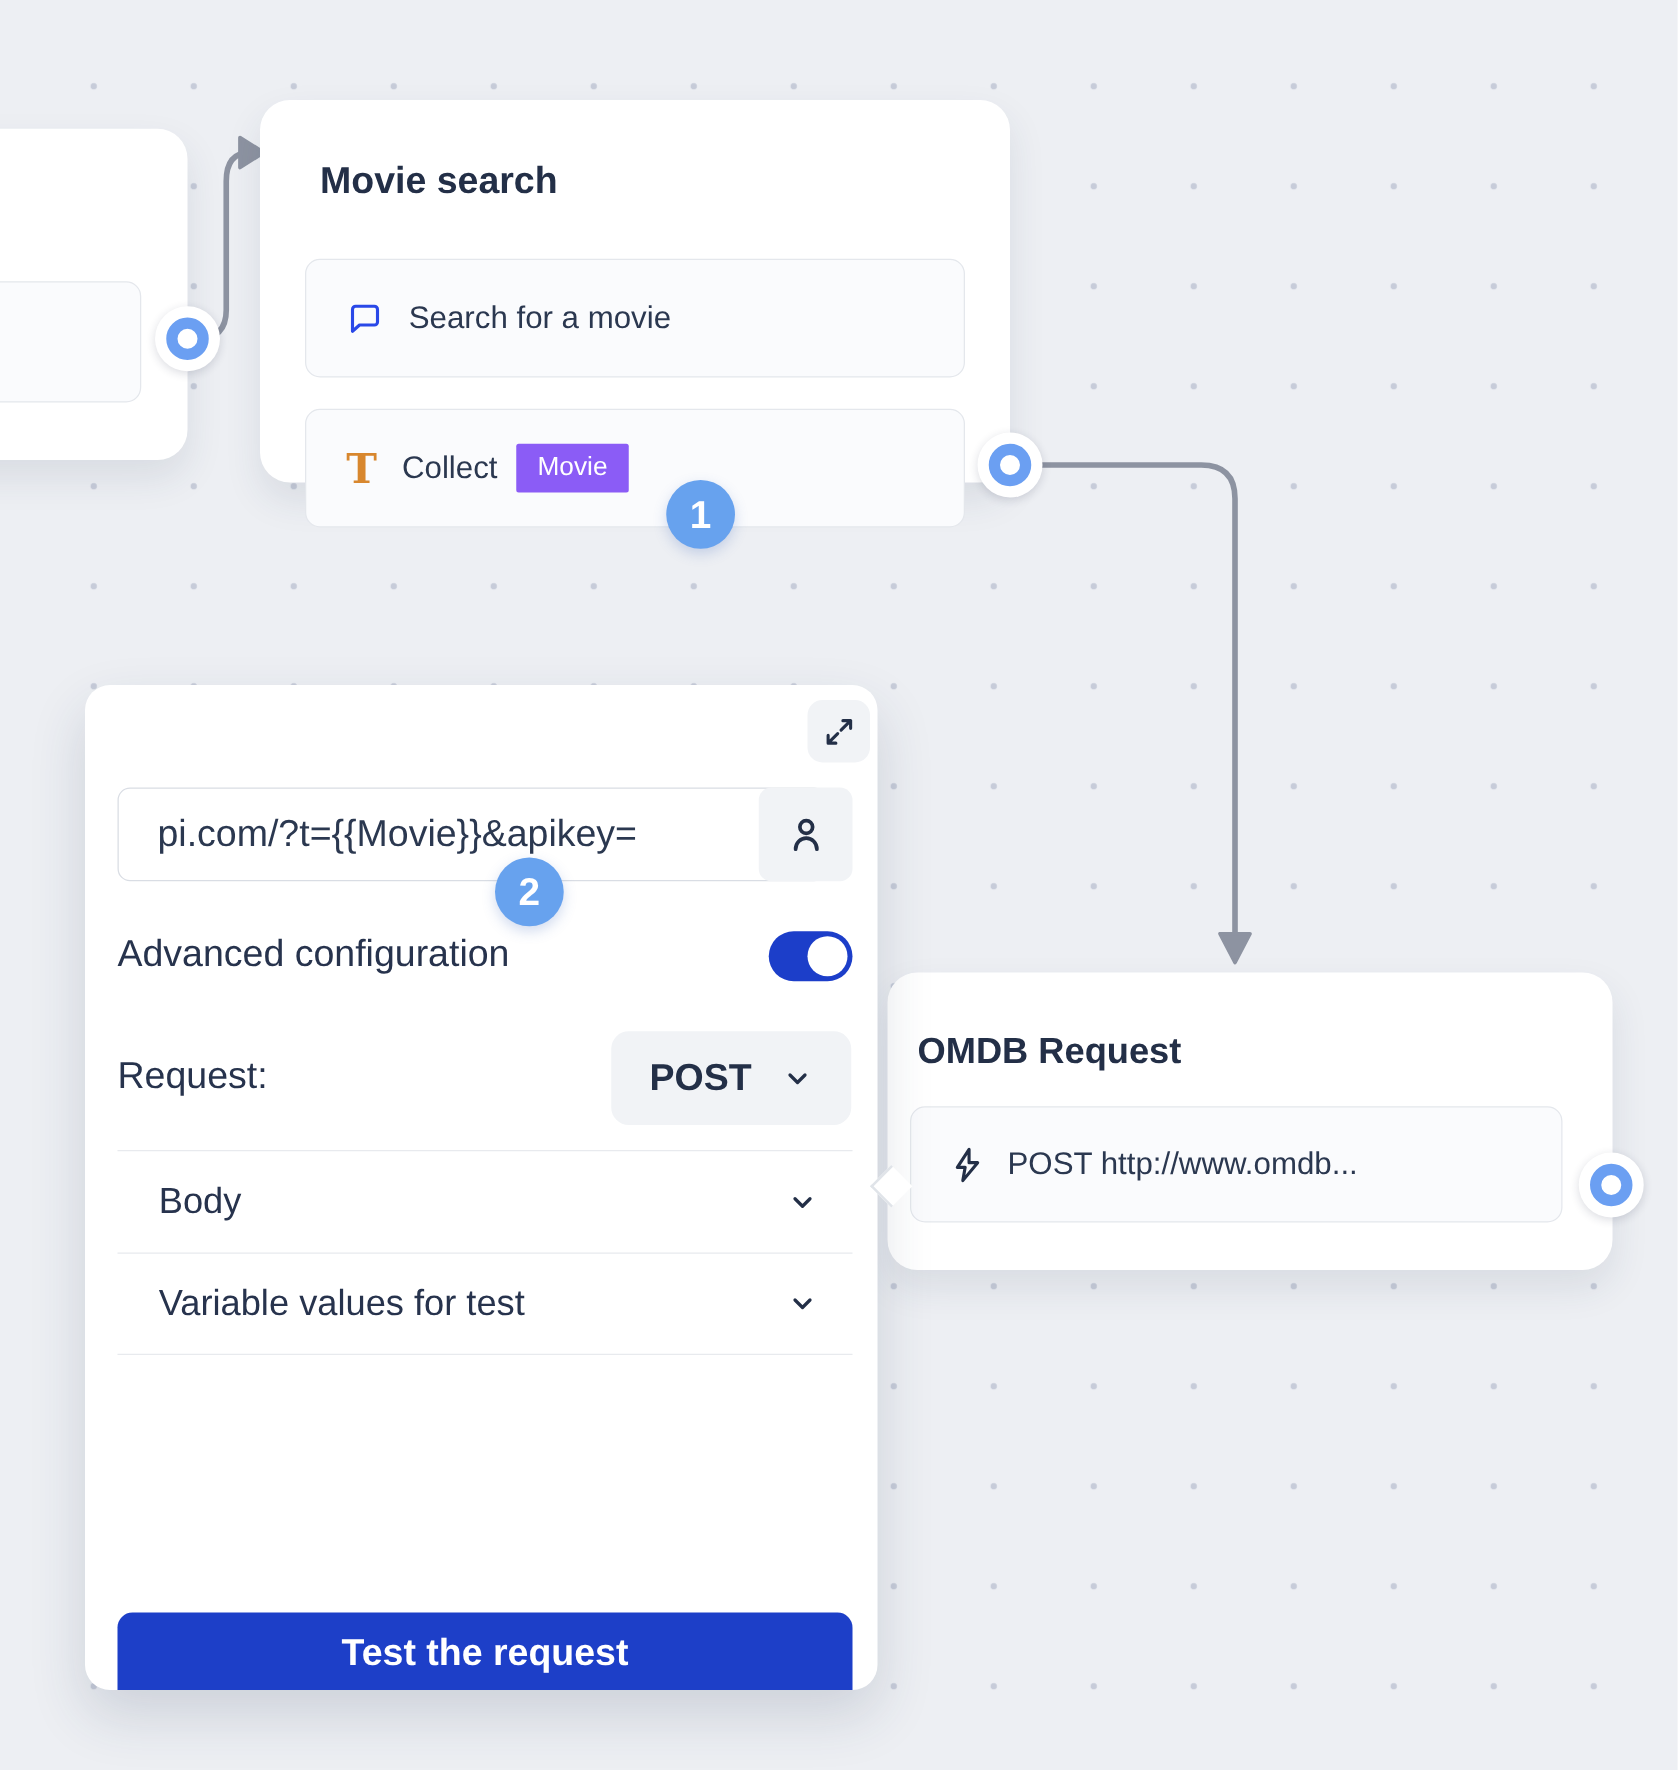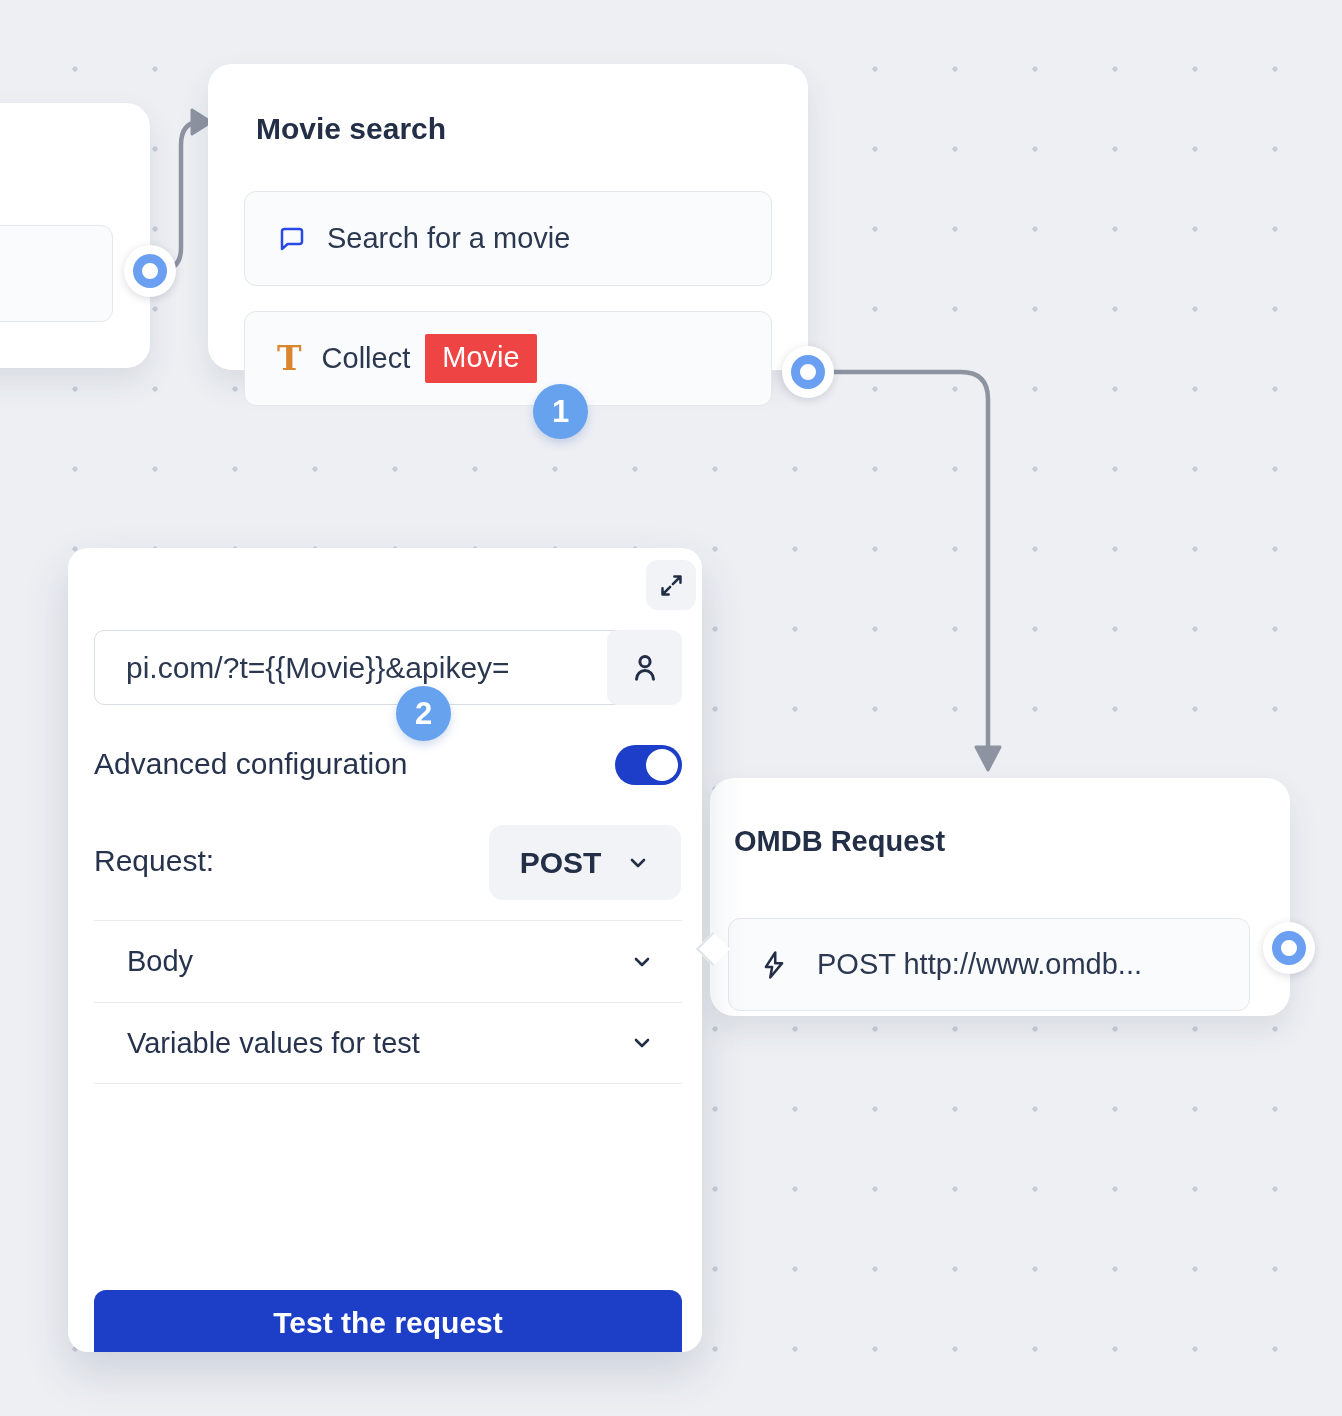--- a/index.html
+++ b/index.html
@@ -9,24 +9,24 @@
     background-color:#edeff3;
     background-image:radial-gradient(circle,#c7ccd9 2.3px,rgba(199,204,217,0) 2.9px);
     background-size:80px 80px;background-position:35px 29px;
   }
   svg.overlay{position:absolute;left:0;top:0;z-index:1;pointer-events:none;}
   .card{position:absolute;background:#fff;border-radius:24px;z-index:2;
         box-shadow:0 14px 30px rgba(40,55,90,.10);}
   .node-title{position:absolute;color:#232f47;font-weight:600;}
   .step-item{position:absolute;background:#fafbfd;border:1.5px solid #e4e7ec;border-radius:12px;
              display:flex;align-items:center;padding-left:32px;gap:20px;box-sizing:border-box;color:#2b3850;}
-  .step-label{font-size:29px;color:#2b3850;white-space:nowrap;}
+  .step-label{font-size:25px;color:#2b3850;white-space:nowrap;}
   .icon{display:inline-flex;align-items:center;justify-content:center;flex:0 0 auto;}
   .t-glyph{font-family:"DejaVu Serif","Liberation Serif",serif;font-weight:700;font-size:33px;color:#d8872e;line-height:1;}
-  .var-tag{background:#ef4444;color:#fff;font-size:29px;border-radius:2px;padding:6px 17px 8px;line-height:1.2;}
+  .var-tag{background:#8b5cf6;color:#fff;font-size:21px;border-radius:2px;padding:6px 17px 8px;line-height:1.2;}
   .port{position:absolute;width:52px;height:52px;margin-left:-26px;margin-top:-26px;border-radius:50%;
         background:#fff;box-shadow:0 2px 8px rgba(30,40,70,.16);display:flex;align-items:center;justify-content:center;z-index:6;}
   .port-ring{width:34px;height:34px;border-radius:50%;border:9.5px solid #6b9ff2;background:#fff;box-sizing:border-box;}
   .badge{position:absolute;width:55px;height:55px;border-radius:50%;background:#67a2ee;color:#fff;
          font-weight:700;font-size:31px;display:flex;align-items:center;justify-content:center;z-index:7;
          box-shadow:0 4px 10px rgba(70,110,190,.25);}
   
   #panel{position:absolute;left:68px;top:548px;width:634px;height:804px;background:#fff;border-radius:20px;
          z-index:4;box-shadow:0 20px 45px rgba(40,55,90,.16);overflow:hidden;}
   .sq-btn{position:absolute;background:#f1f3f6;border-radius:12px;display:flex;align-items:center;justify-content:center;}
@@ -66,21 +66,21 @@
     <polygon points="976,747 1000,747 988,770" fill="#8d93a1" stroke="#8d93a1" stroke-width="3" stroke-linejoin="round"></polygon>
   </svg>
 
   <div class="card" style="left:-62px;top:103px;width:212px;height:265px;">
     <div class="step-item" style="left:30px;top:122px;width:145px;height:97px;"></div>
   </div>
   <div class="port" style="left:150px;top:271px;">
     <div class="port-ring"></div>
   </div>
 
-  <div class="card" style="left:208px;top:64px;width:600px;height:306px;text-decoration:underline;">
+  <div class="card" style="left:208px;top:80px;width:600px;height:306px;text-decoration:underline;">
     <div class="node-title" style="left:48px;top:48px;font-size:30px;">Movie search</div>
     <div class="step-item" style="left:36px;top:127px;width:528px;height:95px;">
       <span class="icon">
         <svg width="30" height="30" viewBox="0 0 24 24" fill="none" stroke="#2948e8" stroke-width="2" stroke-linejoin="round">
           <path d="M4 6a2 2 0 0 1 2-2h12a2 2 0 0 1 2 2v8a2 2 0 0 1-2 2H8.5L4 20z"></path>
         </svg>
       </span>
       <span class="step-label">Search for a movie</span>
     </div>
     <div class="step-item" style="left:36px;top:247px;width:528px;height:95px;">
@@ -89,21 +89,21 @@
       <span class="var-tag" style="margin-left:-5px;">Movie</span>
     </div>
   </div>
   <div class="port" style="left:808px;top:372px;">
     <div class="port-ring"></div>
   </div>
   <div class="badge" style="left:533px;top:384px;">1</div>
 
   <div class="card" style="left:710px;top:778px;width:580px;height:238px;">
     <div class="node-title" style="left:24px;top:47px;font-size:29px;font-weight:700;">OMDB Request</div>
-    <div class="step-item" style="left:18px;top:140px;width:522px;height:93px;padding-left:30px;gap:28px;">
+    <div class="step-item" style="left:18px;top:107px;width:522px;height:93px;padding-left:30px;gap:17px;">
       <span class="icon">
         <svg width="30" height="30" viewBox="0 0 24 24" fill="none" stroke="#232f47" stroke-width="2" stroke-linejoin="round">
           <path d="M13 2 5.5 13.5h5L9 22l9.5-11.5h-5.5z"></path>
         </svg>
       </span>
       <span class="step-label">POST http://www.omdb...</span>
     </div>
   </div>
   <div id="notch"></div>
   <div class="port" style="left:1289px;top:948px;">

